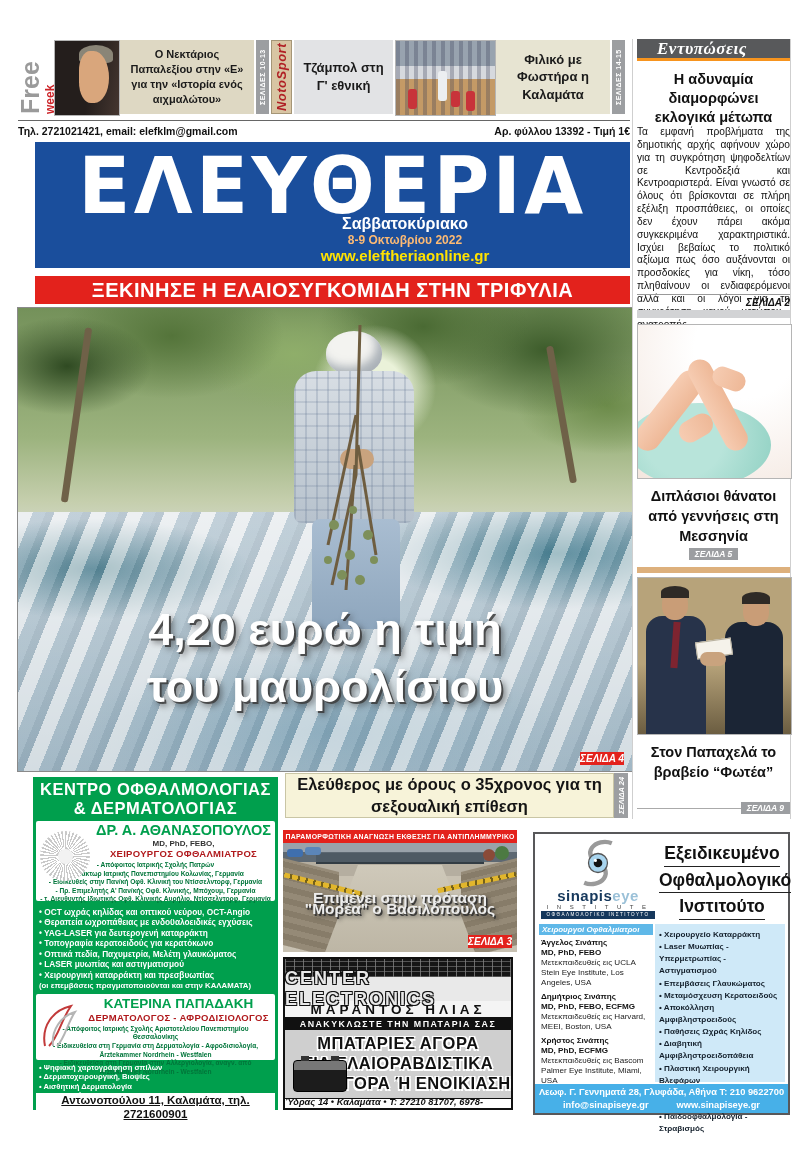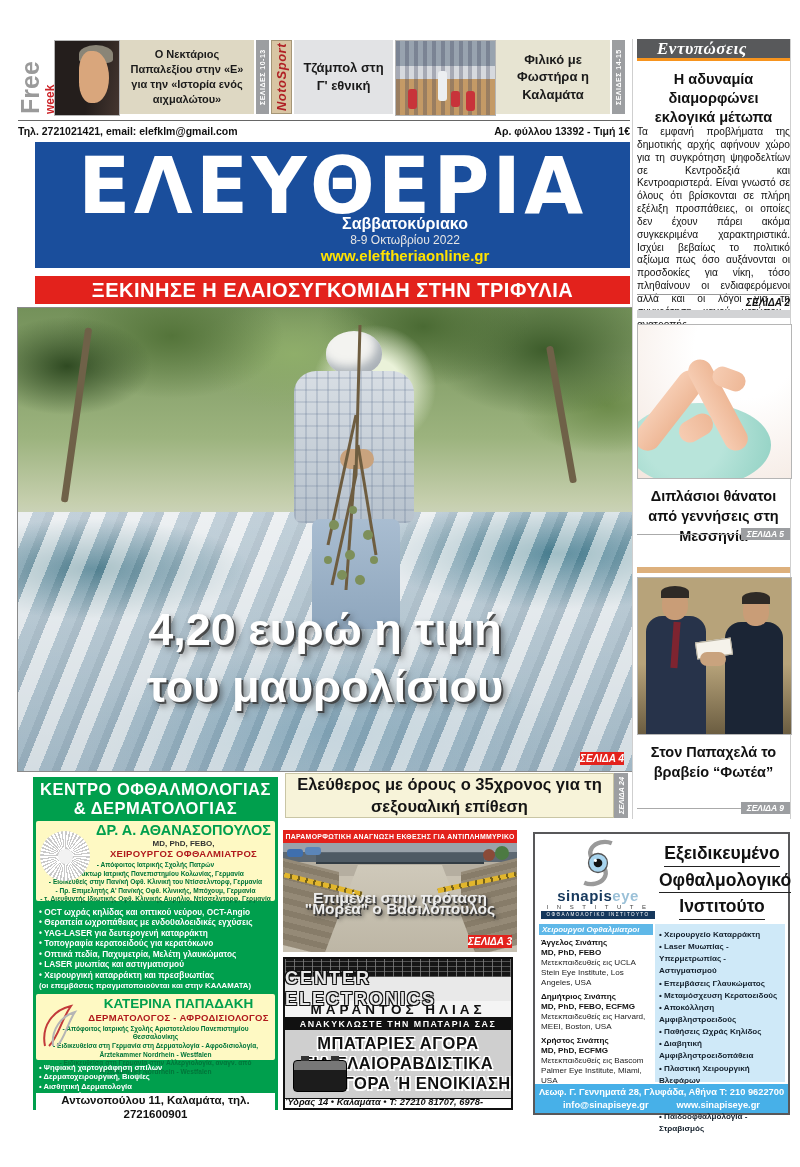--- a/index.html
+++ b/index.html
@@ -43,21 +43,21 @@
 
   
   .infoline{border-top:1px solid #666;display:flex;justify-content:space-between;
             font-size:10.5px;font-weight:bold;padding-top:4px;}
   .masthead{background:#1a4e9c;}
   .mast-title{width:100%;text-align:center;color:#fff;font-family:"DejaVu Sans",sans-serif;
       font-weight:bold;font-size:68px;line-height:1.05;letter-spacing:3px;
       transform:scale(1.12,1.16);transform-origin:50% 12%;white-space:nowrap;}
   .mast-sub{text-align:center;color:#fff;}
   .mast-edition{font-size:16px;font-weight:bold;line-height:1.05;}
-  .mast-date{font-size:12px;font-weight:normal;color:#e5e5e5;line-height:1.2;}
+  .mast-date{font-size:12px;font-weight:bold;color:#fdba74;line-height:1.2;}
   .mast-site{font-size:15px;font-weight:bold;color:#ffe200;line-height:1.15;}
 
   .red-banner{background:#e3221c;color:#fff;font-weight:bold;font-size:20px;letter-spacing:.5px;}
 
   
   .scene-olive{width:100%;height:100%;position:relative;background:
       linear-gradient(180deg,#74915a 0%,#9cb37e 28%,#c6cfae 42%,#d8dfd9 52%,#c3cfd4 75%,#abbec6 100%);}
   .foliage{position:absolute;left:0;top:0;width:100%;height:50%;background:
       radial-gradient(ellipse 120px 70px at 8% 25%,#2f4a22 0%,rgba(0,0,0,0) 70%),
       radial-gradient(ellipse 160px 90px at 25% 12%,#54743a 0%,rgba(0,0,0,0) 70%),
@@ -160,21 +160,21 @@
   .scene-river .car{position:absolute;width:16px;height:8px;border-radius:3px;background:#3f6fae;}
   .scene-river .tree{position:absolute;border-radius:50%;}
   .morea-headline{position:absolute;left:0;width:100%;text-align:center;color:#ededed;
       font-weight:bold;font-size:15.5px;line-height:1.45;
       text-shadow:1.5px 1.5px 0 rgba(50,50,50,.9),3px 3px 4px rgba(30,30,30,.6);}
 
   
   .green-ad{background:#009f4d;color:#fff;}
   .gad-header{font-size:16.5px;font-weight:bold;text-align:center;line-height:1.18;
       letter-spacing:.5px;padding-top:3px;}
-  .gad-white{position:absolute;left:3px;width:239px;background:#fef9c3;color:#111;border-radius:2px;}
+  .gad-white{position:absolute;left:3px;width:239px;background:#ffffff;color:#111;border-radius:2px;}
   .gad-name{color:#009f4d;font-weight:bold;font-size:14.5px;text-align:center;line-height:1.1;}
   .gad-creds{color:#333;font-size:8px;font-weight:bold;text-align:center;}
   .gad-role{color:#b0191c;font-size:9.5px;font-weight:bold;text-align:center;letter-spacing:.3px;}
   .gad-bio{list-style:none;margin:2px 4px 0 4px;padding:0;color:#00753a;font-size:6.6px;
       line-height:1.3;text-align:center;font-weight:bold;}
   .gad-services{list-style:none;margin:0;padding:4px 6px;font-size:8.3px;font-weight:bold;line-height:1.26;}
   .gad-services li::before{content:"• ";}
   .gad-note{font-size:7.8px;font-weight:bold;padding:0 6px;}
   .gad-address{position:absolute;left:3px;width:239px;background:#fff;color:#111;
       font-size:11.5px;font-weight:bold;text-align:center;line-height:1.25;}
@@ -342,21 +342,21 @@
   <div class="photo-frame" style="left:637px;top:324px;width:153px;height:153px;">
     <div class="scene-baby">
       <div class="blanket"></div>
       <div class="leg leg1"></div>
       <div class="leg leg2"></div>
       <div class="leg foot1"></div>
       <div class="leg foot2"></div>
     </div>
   </div>
   <div class="abs side-title" style="left:637px;top:486px;width:153px;">Διπλάσιοι θάνατοι από γεννήσεις στη Μεσσηνία</div>
-  <div class="abs badge-row" style="left:637px;top:528px;width:153px;">
+  <div class="abs badge-row" style="left:637px;top:548px;width:153px;flex-direction:column;">
     <div class="rule"></div>
     <span class="gray-badge">ΣΕΛΙΔΑ 5</span>
   </div>
 
   <div class="abs divider-tan" style="left:637px;top:567px;width:153px;height:6px;"></div>
 
   <div class="photo-frame" style="left:637px;top:577px;width:153px;height:156px;">
     <div class="scene-award">
       <div class="suit suit-l"></div>
       <div class="suit suit-r"></div>
@@ -449,21 +449,21 @@
     <ul class="gad-services abs" style="top:284px;left:0;width:100%;box-sizing:border-box;font-size:7.6px;line-height:1.22;padding-top:2px;">
       <li>Ψηφιακή χαρτογράφηση σπίλων</li>
       <li>Δερματοχειρουργική, Βιοψίες</li>
       <li>Αισθητική Δερματολογία</li>
       <li>Botox, Υαλουρονικά, Νήματα, Μεσοθεραπεία, PRP</li>
       <li>Θεραπείες προσώπου με μικροδερμοαπόξεση</li>
       <li>LASER για ουλές, πανάδες, ραγάδες, αναγήρανση</li>
       <li>LASER αποτρίχωση</li>
       <li>LASER επιφανειακών αγγείων &amp; χρωματισμένων βλαβών</li>
     </ul>
-    <div class="gad-address" style="top:316px;height:32px;">Αντωνοπούλου 11, Καλαμάτα, τηλ. 2721600901</div>
+    <div class="gad-address" style="top:316px;height:32px;text-decoration:underline;">Αντωνοπούλου 11, Καλαμάτα, τηλ. 2721600901</div>
   </div>
 
   <div class="abs ce-ad" style="left:283px;top:957px;width:230px;height:153px;box-sizing:border-box;">
     <div class="ce-circuit"></div>
     <div class="ce-name">CENTER ELECTRONICS</div>
     <div class="ce-owner">ΜΑΡΑΝΤΟΣ ΗΛΙΑΣ</div>
     <div class="ce-recycle">ΑΝΑΚΥΚΛΩΣΤΕ ΤΗΝ ΜΠΑΤΑΡΙΑ ΣΑΣ</div>
     <div class="ce-product">
       <div class="ce-big">ΜΠΑΤΑΡΙΕΣ ΑΓΟΡΑ</div>
       <div class="ce-big">ΓΙΑ ΕΛΑΙΟΡΑΒΔΙΣΤΙΚΑ</div>

